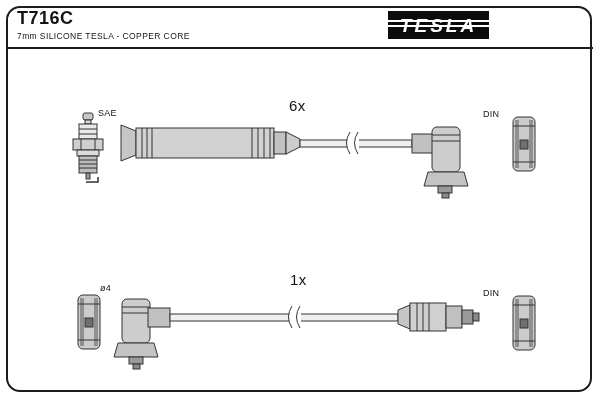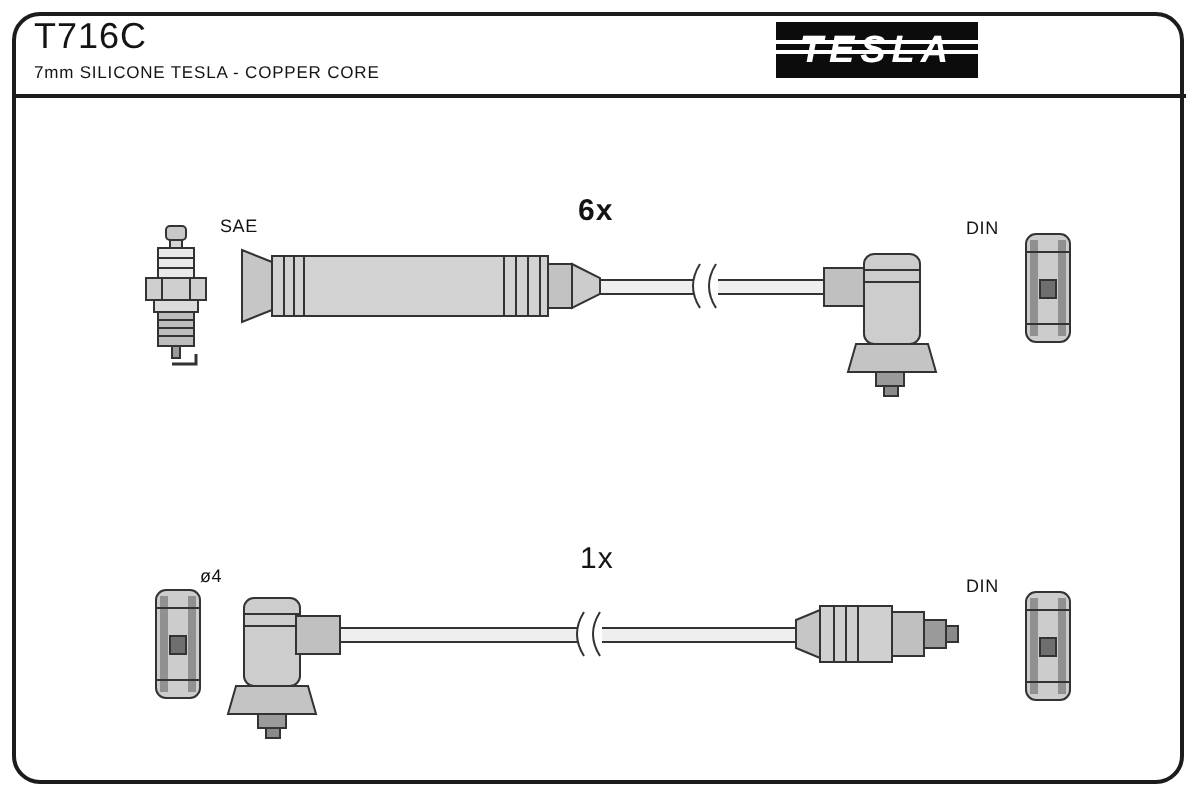--- a/index.html
+++ b/index.html
@@ -12,21 +12,21 @@
     position:absolute;left:6px;top:6px;width:586px;height:386px;
     border:2px solid #1c1c1c;border-radius:14px;box-sizing:border-box;
     background:#fff;
   }
   .divider{
     position:absolute;left:7px;top:47px;width:586px;height:0;
     border-top:2px solid #1c1c1c;
   }
   .part-number{
     position:absolute;left:17px;top:8px;
-    font-size:18px;font-weight:normal;letter-spacing:.5px;
+    font-size:18px;font-weight:bold;letter-spacing:.5px;
   }
   .subtitle{
     position:absolute;left:17px;top:31px;
     font-size:8.5px;letter-spacing:.4px;
   }
   .logo{
     position:absolute;left:388px;top:11px;width:101px;height:28px;
     background:#0c0c0c;display:flex;align-items:center;justify-content:center;
   }
   .logo span{
@@ -48,41 +48,41 @@
 
 <div class="part-number">T716C</div>
 <div class="subtitle">7mm SILICONE TESLA - COPPER CORE</div>
 
 <div class="logo">
   <div class="stripe s1"></div>
   <div class="stripe s2"></div>
   <span>TESLA</span>
 </div>
 
-<div class="lbl-small" style="left:110px;top:108px;">SAE</div>
+<div class="lbl-small" style="left:98px;top:108px;">SAE</div>
 
 <svg class="art" style="left:60px;top:112px;" width="56" height="72" viewBox="0 0 56 72">
   <rect x="23" y="1" width="10" height="7" rx="2" fill="#c8c8c8" stroke="#333"></rect>
   <rect x="25" y="8" width="6" height="4" fill="#d5d5d5" stroke="#333"></rect>
   <rect x="19" y="12" width="18" height="15" fill="#e9e9e9" stroke="#333"></rect>
   <line x1="19" y1="17" x2="37" y2="17" stroke="#333"></line>
   <line x1="19" y1="22" x2="37" y2="22" stroke="#333"></line>
   <rect x="13" y="27" width="30" height="11" fill="#cfcfcf" stroke="#333"></rect>
   <line x1="21" y1="27" x2="21" y2="38" stroke="#333"></line>
   <line x1="35" y1="27" x2="35" y2="38" stroke="#333"></line>
   <rect x="17" y="38" width="22" height="6" fill="#dcdcdc" stroke="#333"></rect>
   <rect x="19" y="44" width="18" height="17" fill="#bdbdbd" stroke="#333"></rect>
   <line x1="19" y1="48" x2="37" y2="48" stroke="#333"></line>
   <line x1="19" y1="52" x2="37" y2="52" stroke="#333"></line>
   <line x1="19" y1="56" x2="37" y2="56" stroke="#333"></line>
   <rect x="26" y="61" width="4" height="6" fill="#999" stroke="#333"></rect>
   <path d="M26,70 h12 v-5" fill="none" stroke="#333" stroke-width="1.5"></path>
 </svg>
 
-<div class="lbl-qty" style="left:289px;top:97px;font-weight:bold;">6x</div>
+<div class="lbl-qty" style="left:289px;top:97px;">6x</div>
 
 <svg class="art" style="left:120px;top:122px;" width="362" height="80" viewBox="0 0 362 80">
 
   <polygon points="1,3 16,9 16,33 1,39" fill="#c6c6c6" stroke="#333"></polygon>
 
   <rect x="16" y="6" width="138" height="30" fill="#d2d2d2" stroke="#333"></rect>
   <line x1="22" y1="6" x2="22" y2="36" stroke="#333"></line>
   <line x1="27" y1="6" x2="27" y2="36" stroke="#333"></line>
   <line x1="32" y1="6" x2="32" y2="36" stroke="#333"></line>
   <line x1="132" y1="6" x2="132" y2="36" stroke="#333"></line>

